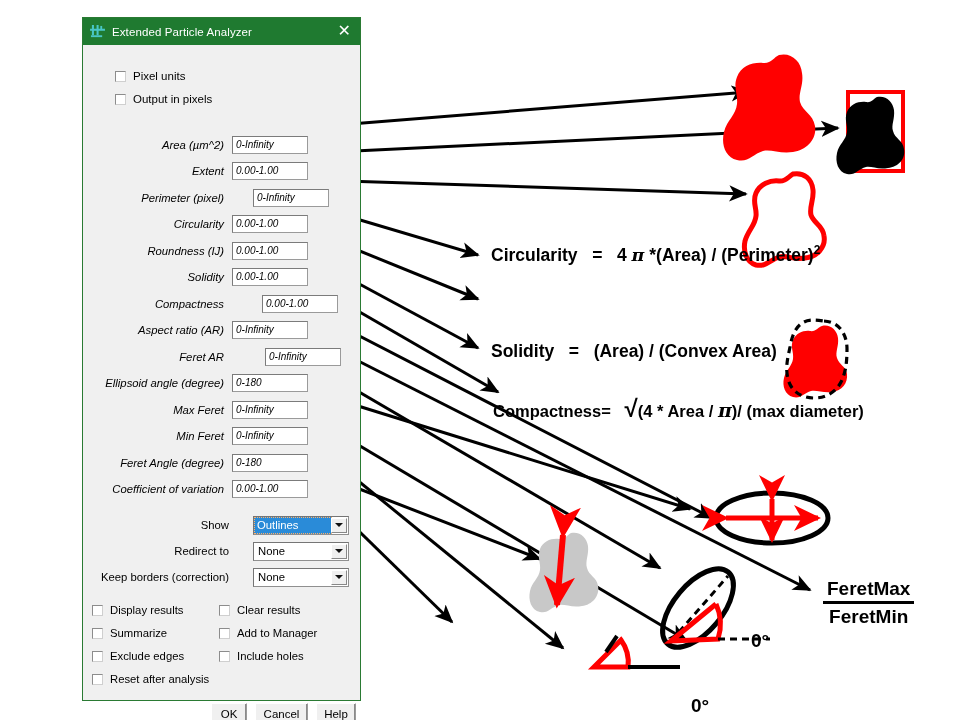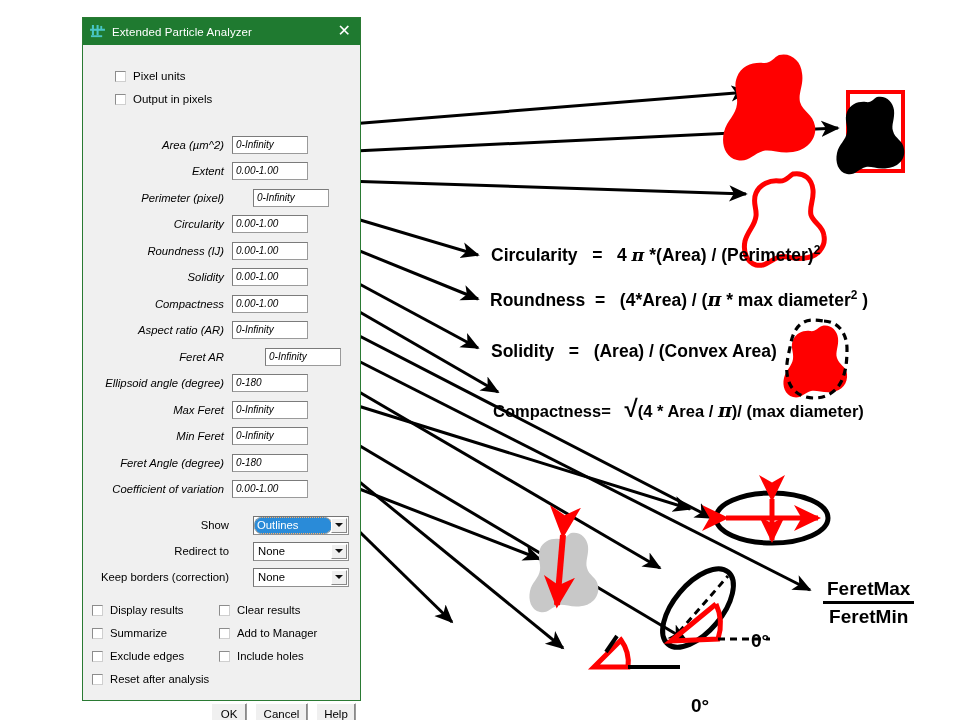--- a/index.html
+++ b/index.html
@@ -86,21 +86,21 @@
   .crow { position: absolute; left: 0; width: 100%; height: 20px; display: flex; align-items: center; }
   .clabel { width: 170px; text-align: right; font-size: 11.3px; color: #000; padding-right: 24px; white-space: nowrap; }
   .combo {
     width: 96px; height: 19px; position: relative;
     background: #ffffff;
     border: 1px solid #8f8f8f;
     border-top-color: #757575; border-left-color: #757575;
     font-size: 11.3px; color: #000;
     display: flex; align-items: center;
   }
-  .combo .ctext { padding-left: 4px; line-height: 17px; border-radius: 8px; }
+  .combo .ctext { padding-left: 4px; line-height: 17px; }
   .combo.selected .ctext {
     background: #2a8bd8; color: #ffffff;
     width: 78px; height: 17px; padding-left: 3px;
     outline: 1px dotted #ffb26b;
     outline-offset: -1px;
   }
   .combo .arrowbox {
     position: absolute; right: 1px; top: 1px;
     width: 16px; height: 15px;
     background: #f0f0f0;
@@ -237,27 +237,20 @@
   </svg>
 
   <div class="formula" style="left:491px; top:243px; font-size:17.5px;">
     <span>Circularity</span>&nbsp;&nbsp;
     <span>=</span>&nbsp;&nbsp;
     <span>4</span>
     <span class="pi">π</span>
     <span>*(Area) / (Perimeter)</span><sup>2</sup>
   </div>
 
-  <div class="formula" style="left:490px; top:288px; font-size:17.5px;">
-    <span>Roundness</span>&nbsp;
-    <span>=</span>&nbsp;&nbsp;
-    <span>(4*Area) / (</span><span class="pi" style="font-size:19px;">π</span>
-    <span>* max diameter</span><sup>2</sup>
-    <span>)</span>
-  </div>
 
   <div class="formula" style="left:491px; top:341px; font-size:17.5px;">
     <span>Solidity</span>&nbsp;&nbsp;
     <span>=</span>&nbsp;&nbsp;
     <span>(Area) / (Convex Area)</span>
   </div>
 
   <div class="formula" style="left:493px; top:395px; font-size:16.5px;">
     <span>Compactness=</span>&nbsp;&nbsp;
     <span style="font-size:24px;">√</span><span>(4 * Area / </span><span class="pi" style="font-size:19px;">π</span><span>)/ (max diameter)</span>
@@ -316,21 +309,21 @@
         <div class="finput">0.00-1.00</div>
       </div>
       <div class="frow" style="top:196px;">
         <span class="flabel">Roundness (IJ)</span>
         <div class="finput">0.00-1.00</div>
       </div>
       <div class="frow" style="top:222.5px;">
         <span class="flabel">Solidity</span>
         <div class="finput">0.00-1.00</div>
       </div>
-      <div class="frow" style="top:249px;">
+      <div class="frow" style="top:249px;gap:30px;">
         <span class="flabel">Compactness</span>
         <div class="finput">0.00-1.00</div>
       </div>
       <div class="frow" style="top:275.5px;">
         <span class="flabel">Aspect ratio (AR)</span>
         <div class="finput">0-Infinity</div>
       </div>
       <div class="frow" style="top:302px;gap:33px;">
         <span class="flabel">Feret AR</span>
         <div class="finput">0-Infinity</div>

